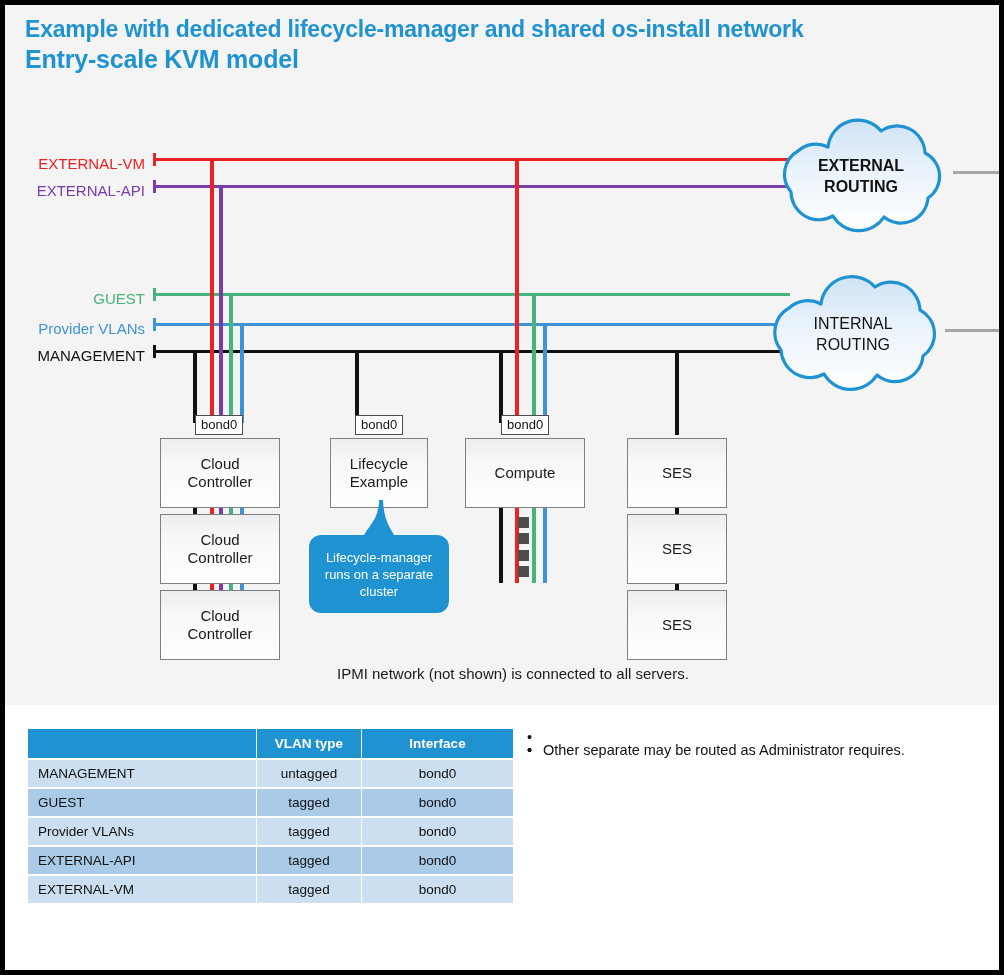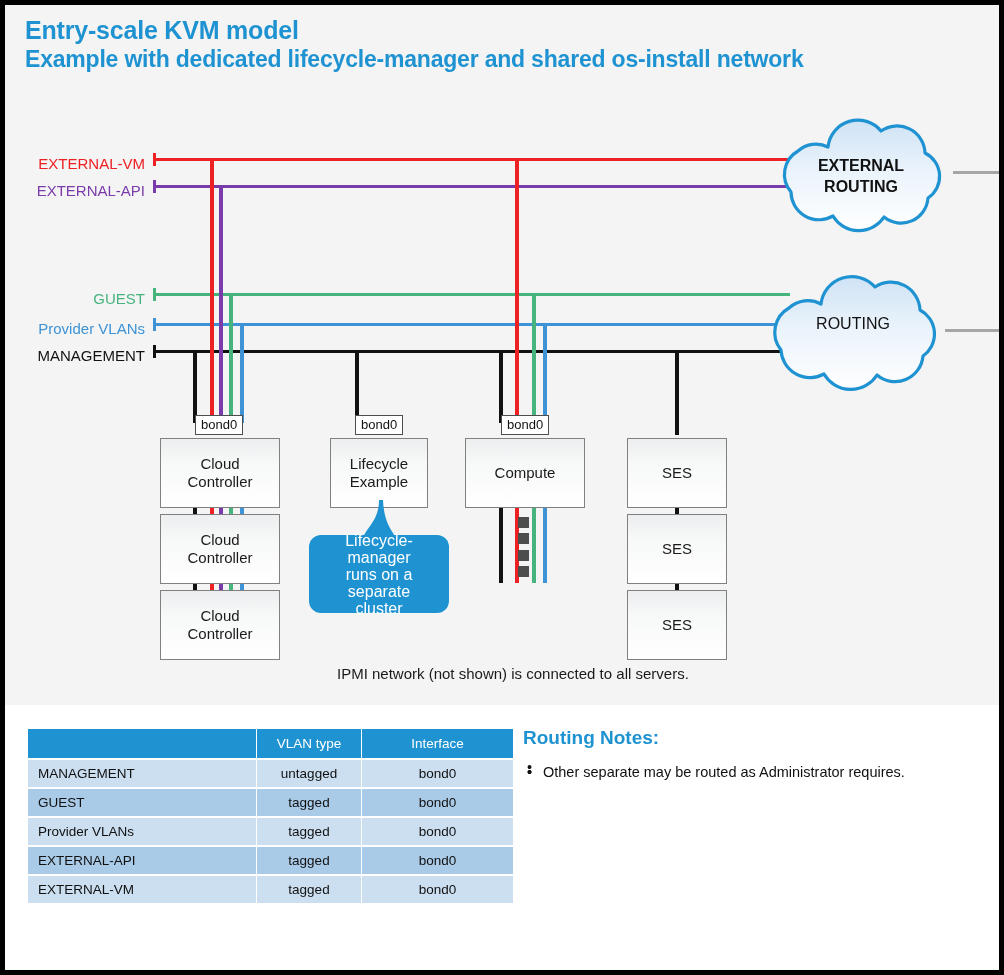--- a/index.html
+++ b/index.html
@@ -56,21 +56,21 @@
   .cloud-label{
     position:absolute;width:100%;text-align:center;
     font-size:16px;line-height:21px;color:#111;
     font-family:"Liberation Sans", sans-serif;
   }
 
   
   #callout{
     position:absolute;box-sizing:border-box;
     background:#1f93d2;border-radius:12px;
-    color:#fff;font-size:16px;line-height:17px;
+    color:#fff;font-size:13px;line-height:17px;
     display:flex;align-items:center;justify-content:center;text-align:center;
     padding:6px 10px;
   }
   #callout-tail{position:absolute;}
 
   #ipmi-caption{
     position:absolute;font-size:15px;color:#1a1a1a;
     font-family:"Liberation Sans", sans-serif;white-space:nowrap;
   }
 
@@ -80,21 +80,21 @@
   #bottom{
     position:absolute;left:0;top:700px;width:994px;height:265px;
     background:#ffffff;
   }
   #vlan-table{
     position:absolute;left:22px;top:22px;
     border-collapse:separate;border-spacing:1px 2px;
     font-size:13.5px;
   }
   #vlan-table th{
-    background:#1f93d2;color:#fff;font-weight:normal;
+    background:#1f93d2;color:#fff;font-weight:bold;
     font-size:13.5px;padding:7px 8px;text-align:center;
     font-family:"Liberation Sans", sans-serif;
   }
   #vlan-table th.blank{background:#1f93d2;}
   #vlan-table td{
     padding:6px 8px;color:#111;
     font-family:"Liberation Sans", sans-serif;
   }
   #vlan-table tr.odd td{background:#a9cbe8;}
   #vlan-table tr.even td{background:#cbdff1;}
@@ -113,22 +113,22 @@
     font-family:"Liberation Sans", sans-serif;
   }
   .note-bullet{position:absolute;left:4px;top:0;}
 </style>
 </head>
 <body>
 
 <div id="page">
 
   <div id="title-block">
+    <div id="title-sub" class="title-line">Example with dedicated lifecycle-manager and shared os-install network</div>
     <div id="title-main" class="title-line">Entry-scale KVM model</div>
-    <div id="title-sub" class="title-line">Example with dedicated lifecycle-manager and shared os-install network</div>
   </div>
 
   <div id="diagram">
 
     <div class="netlabel" style="left:0px;top:60px;width:140px;color:#ed2024;">EXTERNAL-VM</div>
     <div class="netlabel" style="left:0px;top:87px;width:140px;color:#7a3bab;">EXTERNAL-API</div>
     <div class="netlabel" style="left:0px;top:195px;width:140px;color:#47b37d;">GUEST</div>
     <div class="netlabel" style="left:0px;top:225px;width:140px;color:#3e93d6;">Provider VLANs</div>
     <div class="netlabel" style="left:0px;top:252px;width:140px;color:#111111;">MANAGEMENT</div>
 
@@ -175,20 +175,21 @@
             <stop offset="45%" stop-color="#eaf3fb"></stop>
             <stop offset="100%" stop-color="#ffffff"></stop>
           </linearGradient>
         </defs>
         <path d="M68 34 A31 31 0 0 1 122 17 A29 29 0 0 1 167 40
                  A27 27 0 0 1 170 86 A28 28 0 0 1 124 105
                  A31 31 0 0 1 71 104 A29 29 0 0 1 28 80
                  A28 28 0 0 1 36 38 A28 28 0 0 1 68 34 Z" fill="url(#cg2)" stroke="#1f93d2" stroke-width="3.2" stroke-linejoin="round"></path>
       </svg>
       <div class="cloud-label" style="top:43px;">
+        <div>INTERNAL</div>
         <div>ROUTING</div>
       </div>
     </div>
 
     <div class="vline" style="left:188px;top:255px;width:4px;height:73px;background:#111111;"></div>
     <div class="vline" style="left:205px;top:63px;width:4px;height:265px;background:#ed2024;"></div>
     <div class="vline" style="left:214px;top:90px;width:4px;height:238px;background:#7a3bab;"></div>
     <div class="vline" style="left:224px;top:198px;width:4px;height:130px;background:#47b37d;"></div>
     <div class="vline" style="left:235px;top:228px;width:4px;height:100px;background:#3e93d6;"></div>
 
@@ -317,21 +318,20 @@
         </tr>
         <tr class="even">
           <td class="c0">EXTERNAL-VM</td>
           <td class="c1">tagged</td>
           <td class="c2">bond0</td>
         </tr>
       </tbody>
     </table>
 
     <div id="notes">
-      <div id="notes-title">Routing Notes:</div>
       <div class="note-item">
         <span class="note-bullet">•</span>
       </div>
       <div class="note-item">
         <span class="note-bullet">•</span>
       </div>
       <div class="note-item">
         <span class="note-bullet">•</span>
         <span>Other separate may be routed as Administrator requires.</span>
       </div>

